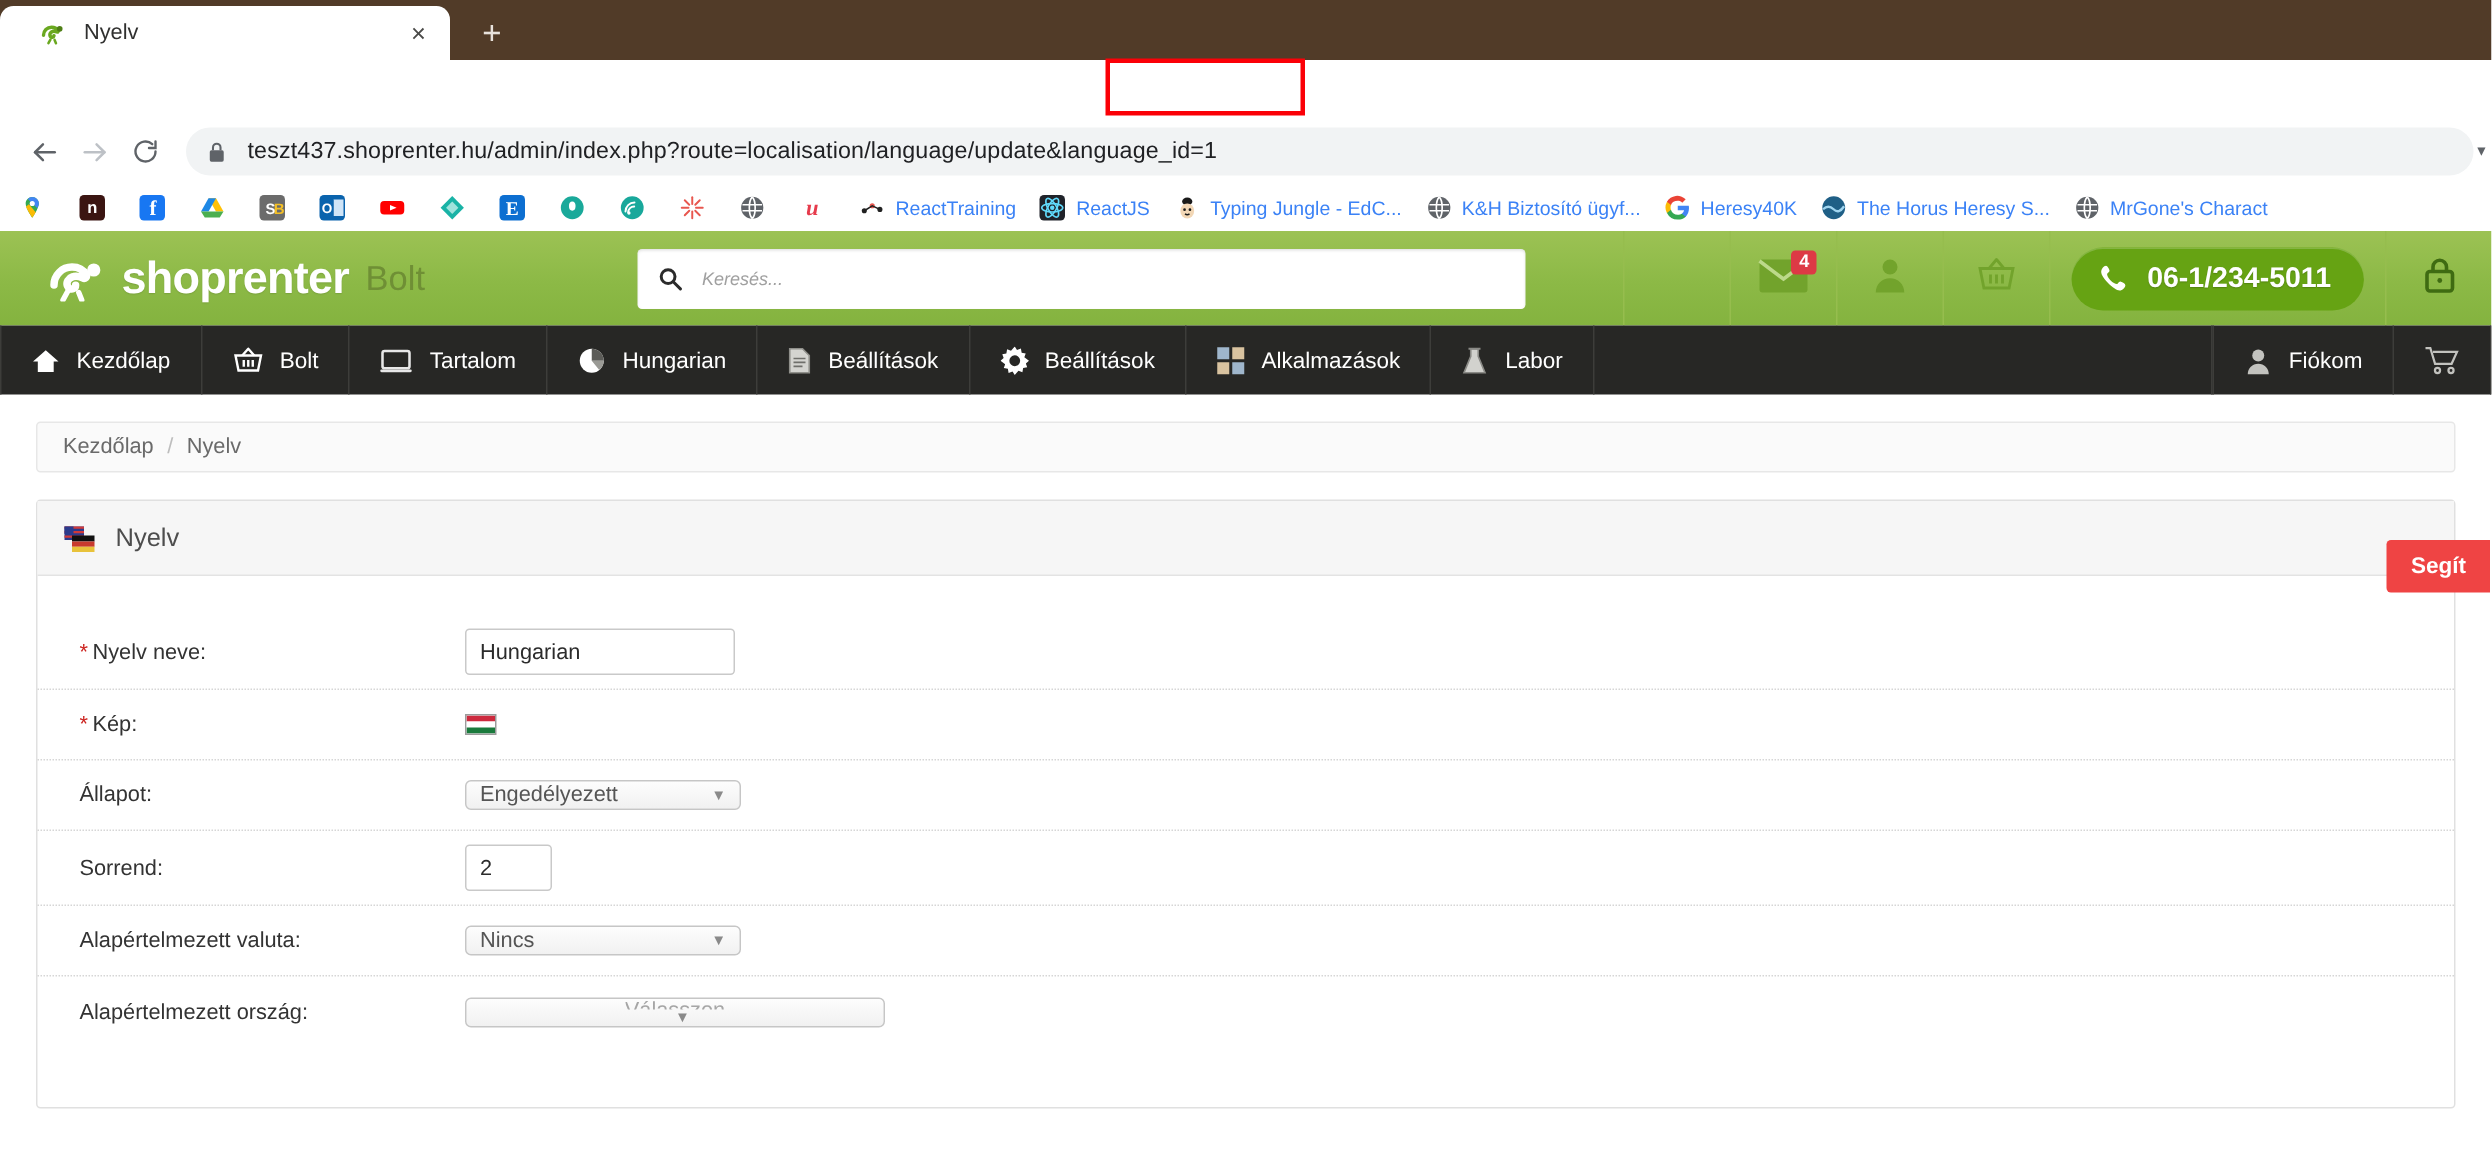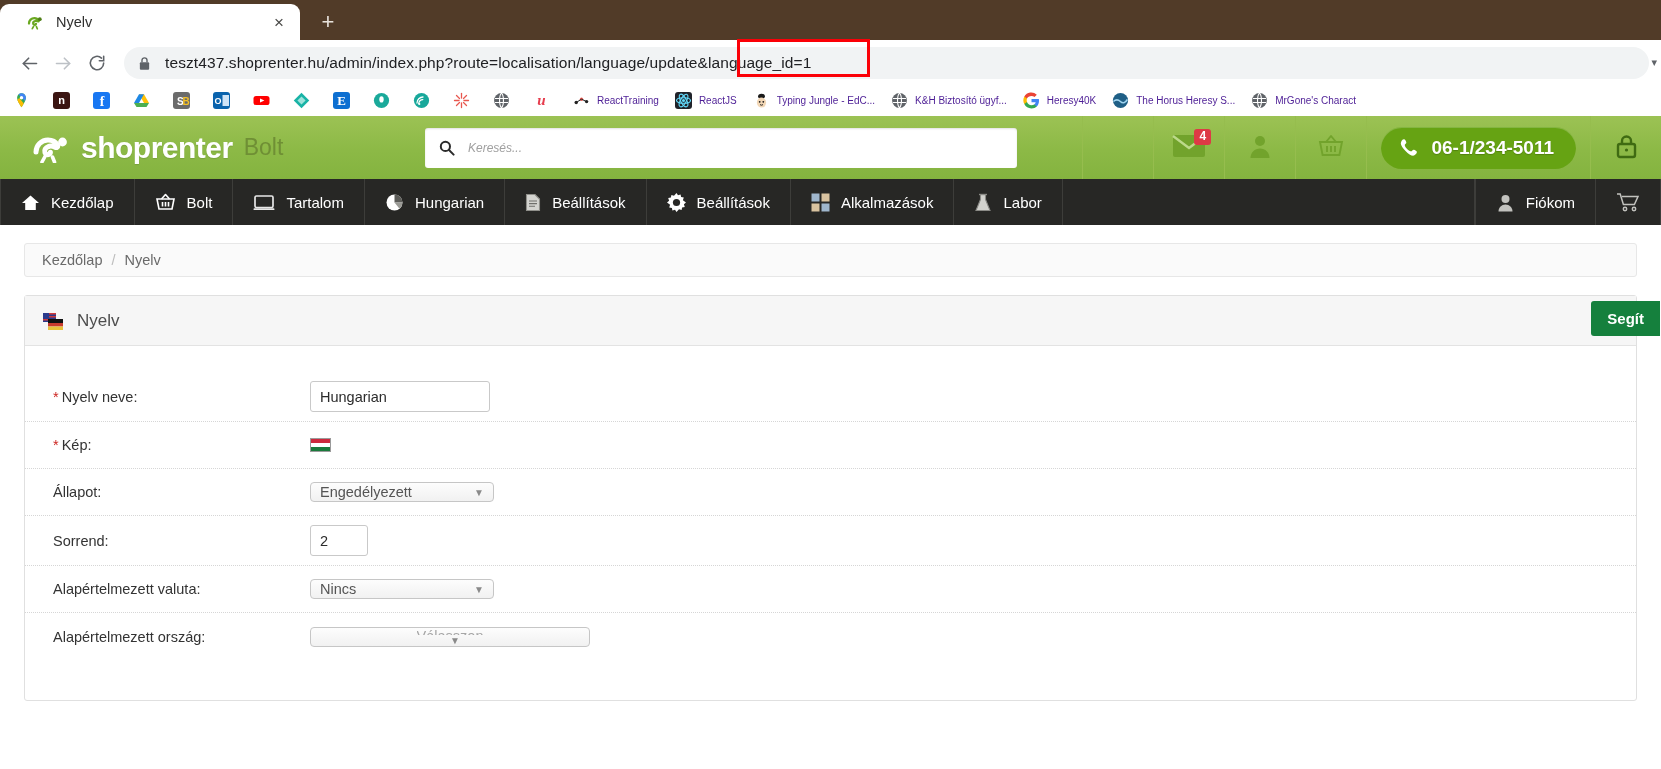--- a/index.html
+++ b/index.html
@@ -49,20 +49,21 @@
     margin-left: 10px;
     display: flex; align-items: center; justify-content: center;
     color: #e8e2dc; font-size: 22px; font-weight: 300; line-height: 1;
   }
 
   .toolbar {
     height: 46px;
     background: #ffffff;
     display: flex; align-items: center;
     padding: 0 12px;
+    margin-top: 38px;
   }
   .nav-btn {
     width: 34px; height: 34px;
     display: flex; align-items: center; justify-content: center;
     color: #5f6368; flex: none;
   }
   .nav-btn.dim { color: #bdc1c6; }
   .omnibox {
     flex: 1; height: 32px;
     background: #f1f3f4;
@@ -110,21 +111,21 @@
   }
   .bm-ic {
     width: 17px; height: 17px;
     border-radius: 3px;
     flex: none;
     display: flex; align-items: center; justify-content: center;
     font-size: 10px; font-weight: bold; color: #fff;
     overflow: hidden;
   }
   .bm-lbl {
-    font-size: 10px; color: #4c1d95;
+    font-size: 13px; color: #3b82f6;
     margin-left: 7px;
     white-space: nowrap; overflow: hidden; text-overflow: ellipsis;
   }
 
   
   .app { width: 1661px; }
 
   .app-header {
     height: 63px;
     background: linear-gradient(to bottom, #9cc254 0%, #8cb946 55%, #84b33f 100%);
@@ -243,22 +244,22 @@
     background: #f6f6f6;
     border-bottom: 1px solid #e3e3e3;
     display: flex; align-items: center;
     padding: 0 17px;
     position: relative;
   }
   .panel-head .flags { margin-right: 11px; display: flex; flex:none; }
   .panel-title { font-size: 17px; color: #4d4d4d; }
   .help-btn {
     position: absolute;
-    right: -24px; top: 5px;
-    background: #15803d;
+    right: -24px; top: 26px;
+    background: #ef4444;
     color: #ffffff;
     font-size: 15px; font-weight: bold;
     padding: 9px 16px;
     border-radius: 3px 0 0 3px;
     white-space: nowrap;
   }
 
   .form { padding: 26px 0 40px 0; }
   .frow {
     display: flex; align-items: center;

